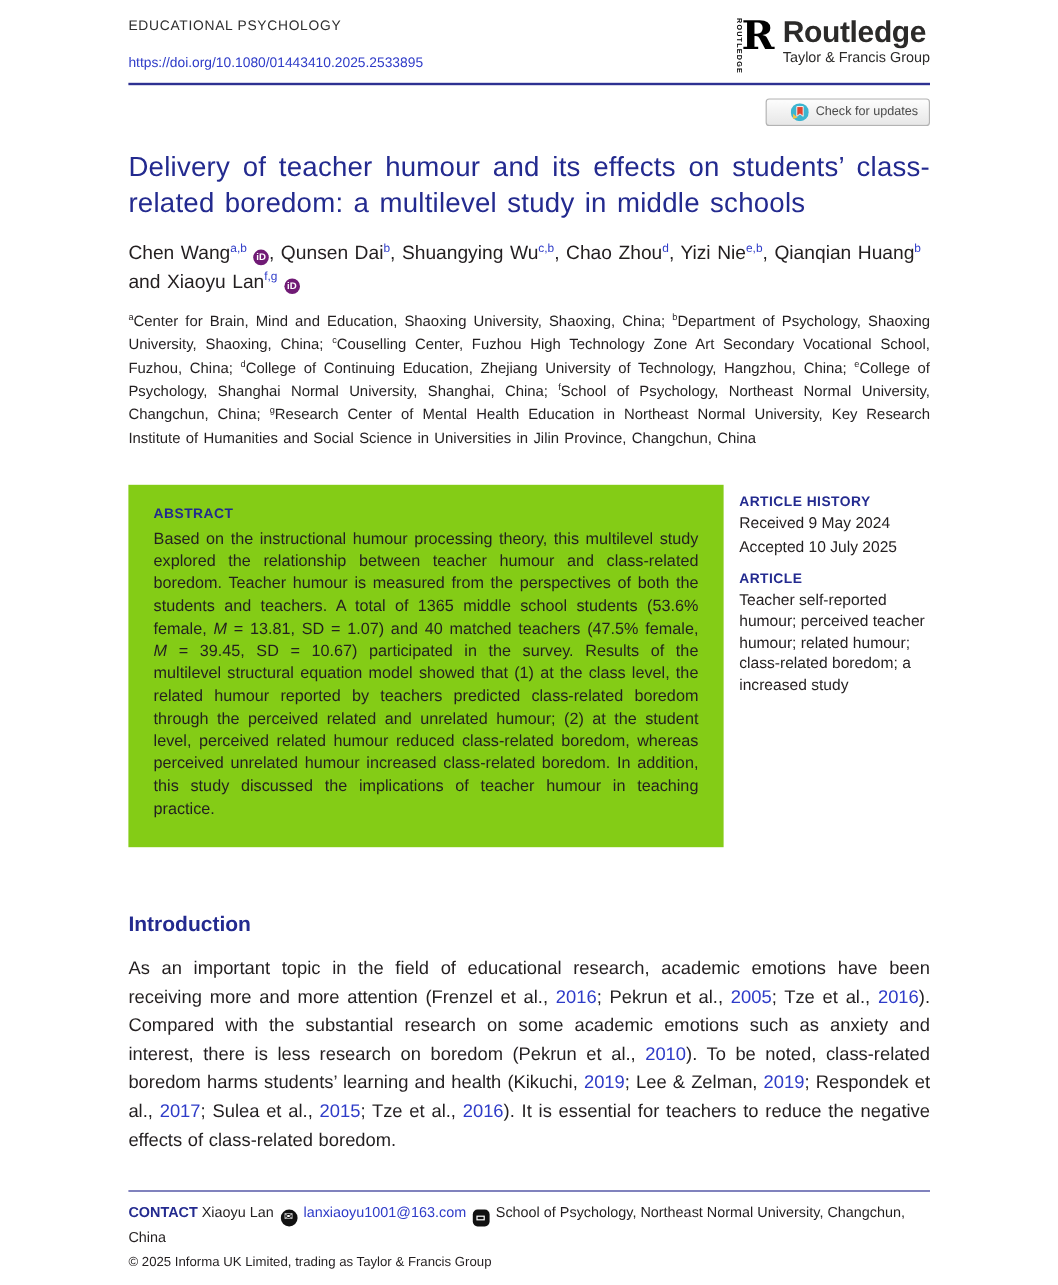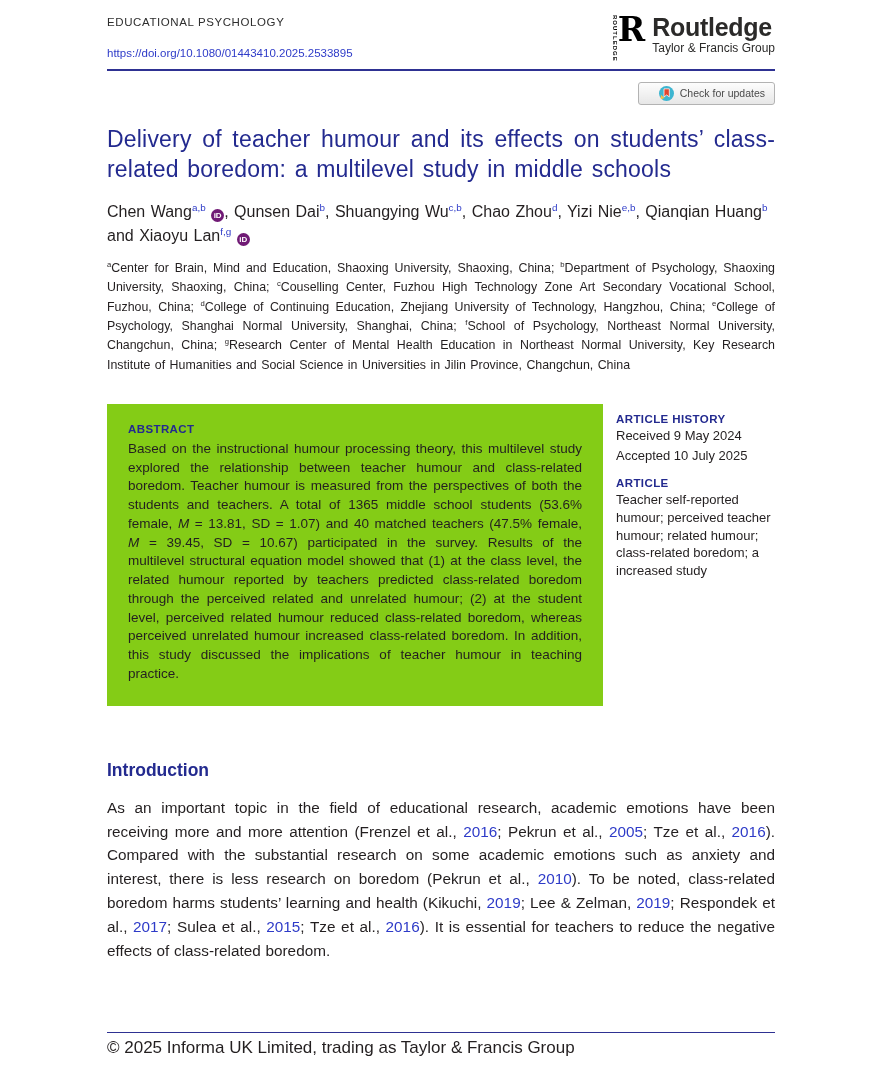--- a/index.html
+++ b/index.html
@@ -55,21 +55,21 @@
   footer { margin-top:auto; padding-bottom:13px; }
   .footer-rule { height:1.5px; background:#2e3192; }
   .contact { margin-top:8px; font-size:12px; line-height:1.55; }
   .contact-label { font-weight:bold; color:#232a8f; }
   .icon-circle, .icon-square { display:inline-flex; align-items:center; justify-content:center;
     width:14px; height:14px; background:#111; color:#fff; font-size:9px; vertical-align:-3px; margin:0 2px; }
   .icon-circle { border-radius:50%; }
   .icon-square { border-radius:4px; }
   .icon-square .scr { width:7px; height:4px; border:1px solid #fff; display:block; }
   .email { color:#2e3bc8; }
-  .copyright { margin-top:5px; font-size:17px; color:#231f20; }
+  .copyright { margin-top:5px; font-size:11px; color:#231f20; }
 </style>
 </head>
 <body>
 
 <div class="page">
 
   <header class="hdr">
     <div>
       <div class="journal-name">EDUCATIONAL PSYCHOLOGY</div>
       <a class="doi" href="#">https://doi.org/10.1080/01443410.2025.2533895</a>
@@ -122,16 +122,26 @@
       </div>
     </aside>
   </section>
 
   <h2 class="section-heading">Introduction</h2>
 
   <p class="body-para"><span>As an important topic in the field of educational research, academic emotions have been receiving more and more attention (Frenzel et al., </span><span class="link">2016</span><span>; Pekrun et al., </span><span class="link">2005</span><span>; Tze et al., </span><span class="link">2016</span><span>). Compared with the substantial research on some academic emotions such as anxiety and interest, there is less research on boredom (Pekrun et al., </span><span class="link">2010</span><span>). To be noted, class-related boredom harms students’ learning and health (Kikuchi, </span><span class="link">2019</span><span>; Lee &amp; Zelman, </span><span class="link">2019</span><span>; Respondek et al., </span><span class="link">2017</span><span>; Sulea et al., </span><span class="link">2015</span><span>; Tze et al., </span><span class="link">2016</span><span>). It is essential for teachers to reduce the negative effects of class-related boredom.</span></p>
 
   <footer>
     <div class="footer-rule"></div>
+    <p class="contact">
+      <span class="contact-label">CONTACT</span>
+      <span>Xiaoyu Lan</span>
+      <span class="icon-circle">✉</span>
+      <a href="#" class="email link">lanxiaoyu1001@163.com</a>
+      <span class="icon-square">
+          <span class="scr"></span>
+        </span>
+      <span>School of Psychology, Northeast Normal University, Changchun, China</span>
+    </p>
     <p class="copyright">© 2025 Informa UK Limited, trading as Taylor &amp; Francis Group</p>
   </footer>
 
 </div>
 
 </body></html>

